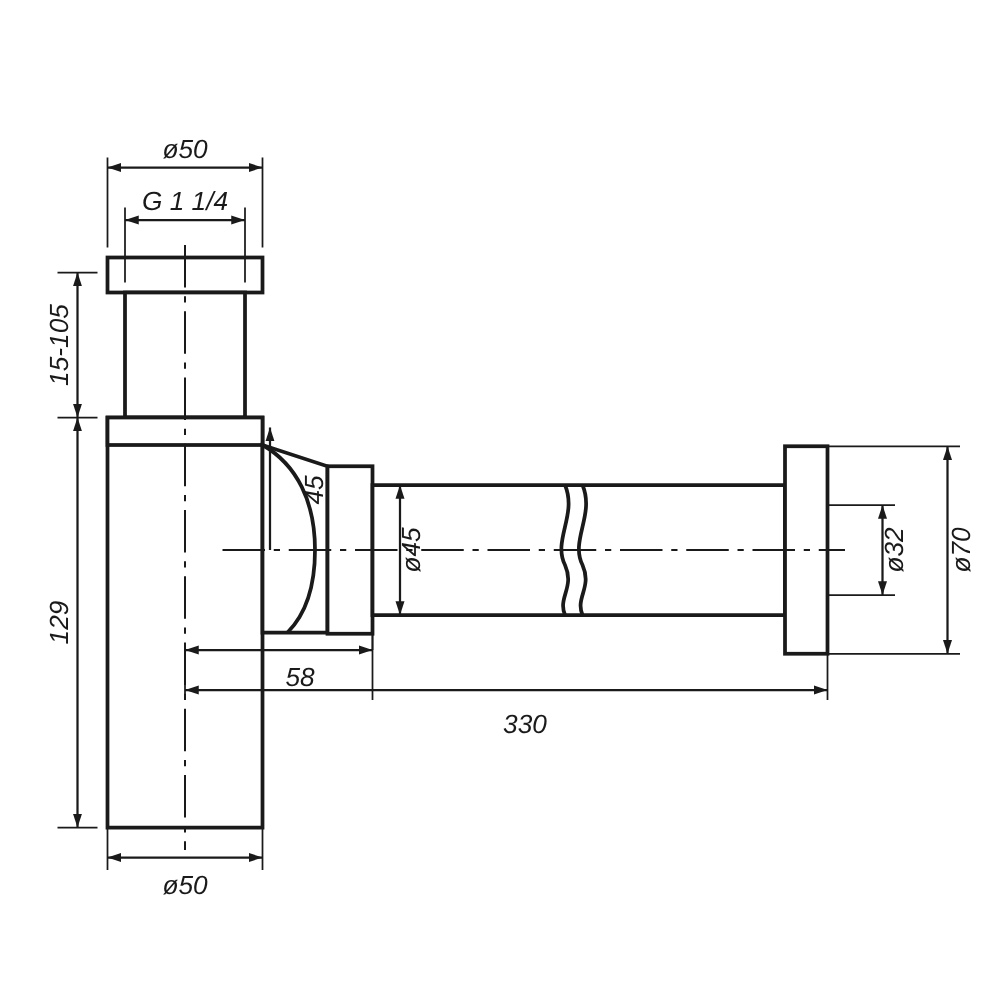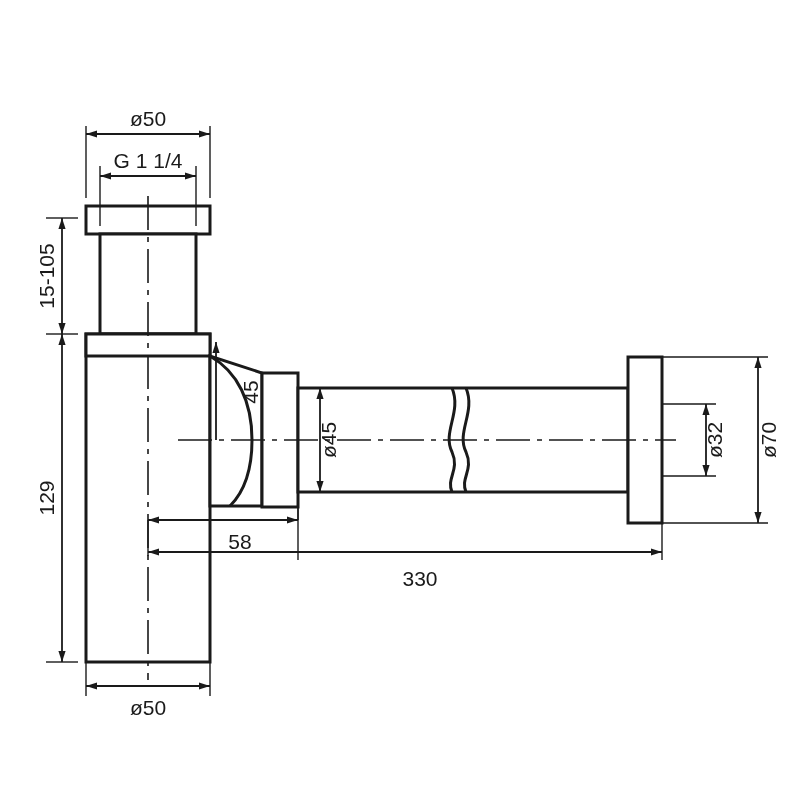--- a/index.html
+++ b/index.html
@@ -1,17 +1,17 @@
 <!DOCTYPE html>
 <html><head>
 <meta charset="utf-8">
 <style>
   html,body{margin:0;padding:0;background:#ffffff;}
   body{width:800px;height:800px;font-family:"Liberation Sans",sans-serif;}
-  #stage{position:relative;width:800px;height:800px;overflow:hidden;background:#fff;}
+  #stage{position:relative;width:800px;height:800px;overflow:hidden;background:#fff;font-style:italic;}
   svg{display:block;}
   .dimtext{font-family:"Liberation Sans",sans-serif;font-size:21px;fill:#1a1a1a;}
 </style>
 </head>
 <body>
 
 <div id="stage">
   <svg width="800" height="800" viewBox="0 0 800 800">
     <defs>
       <marker id="arrIn" markerWidth="12" markerHeight="9" refX="11" refY="4.5" orient="auto" markerUnits="userSpaceOnUse">

